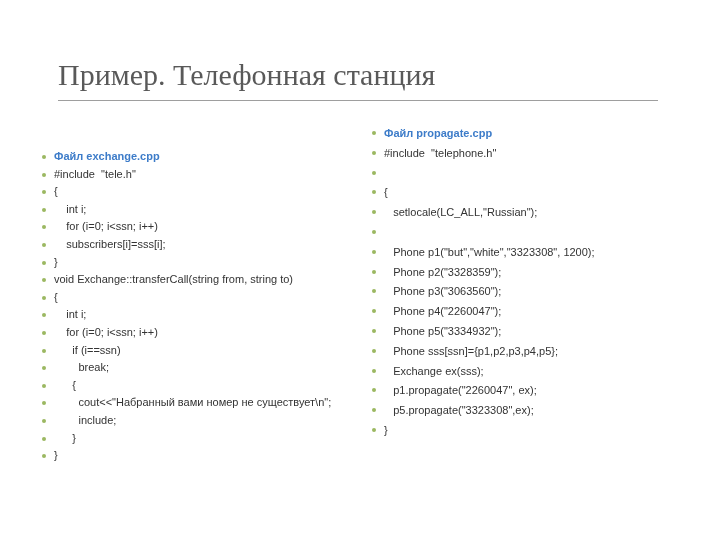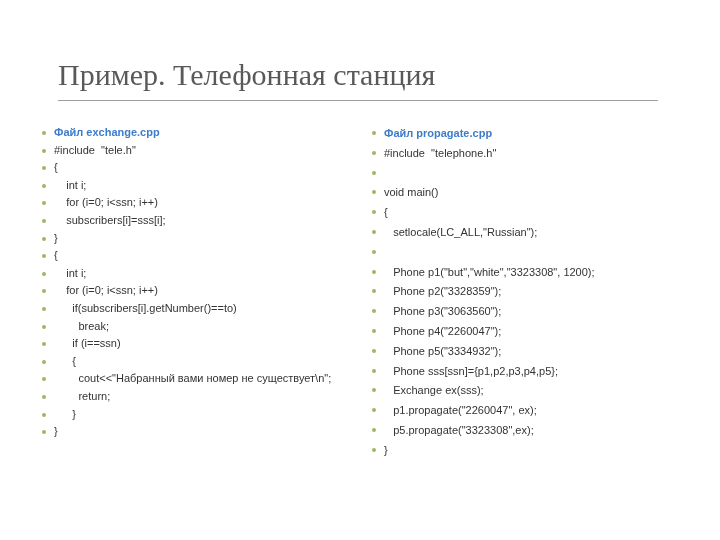--- a/index.html
+++ b/index.html
@@ -34,21 +34,21 @@
   .columns {
     position: absolute;
     left: 38px;
     top: 124px;
     width: 660px;
     display: flex;
   }
   .col {
     flex: 1;
   }
-  .col.left { width: 50%; }
+  .col.left { width: 50%; margin-top: 24px; }
   .col.right { width: 50%; }
   ul.bl {
     list-style: none;
     padding: 0;
     margin: 0;
   }
   ul.bl li {
     position: relative;
     padding-left: 16px;
     font-size: 11px;
@@ -83,39 +83,38 @@
   <div class="columns">
     <div class="col left">
       <ul class="bl" id="left-list">
           <li class="heading">Файл exchange.cpp</li>
           <li>#include  "tele.h"</li>
           <li>{</li>
           <li>    int i;</li>
           <li>    for (i=0; i&lt;ssn; i++)</li>
           <li>    subscribers[i]=sss[i];</li>
           <li>}</li>
+          <li>void Exchange::transferCall(string from, string to)</li>
           <li>{</li>
           <li>    int i;</li>
           <li>    for (i=0; i&lt;ssn; i++)</li>
-          <li>      if(subscribers[i].getNumber()==to)</li>
+          <li>      if (i==ssn)</li>
           <li>        break;</li>
-          <li>      if (i==ssn)</li>
           <li>      {</li>
           <li>        cout&lt;&lt;"Набранный вами номер не существует\n";</li>
-          <li>        return;</li>
+          <li>        include;</li>
           <li>      }</li>
           <li>}</li>
         </ul>
     </div>
     <div class="col right">
       <ul class="bl" id="right-list">
           <li class="heading">Файл propagate.cpp</li>
           <li>#include  "telephone.h"</li>
           <li>&nbsp;</li>
-          <li>void main()</li>
           <li>{</li>
           <li>   setlocale(LC_ALL,"Russian");</li>
           <li>&nbsp;</li>
           <li>   Phone p1("but","white","3323308", 1200);</li>
           <li>   Phone p2("3328359");</li>
           <li>   Phone p3("3063560");</li>
           <li>   Phone p4("2260047");</li>
           <li>   Phone p5("3334932");</li>
           <li>   Phone sss[ssn]={p1,p2,p3,p4,p5};</li>
           <li>   Exchange ex(sss);</li>

